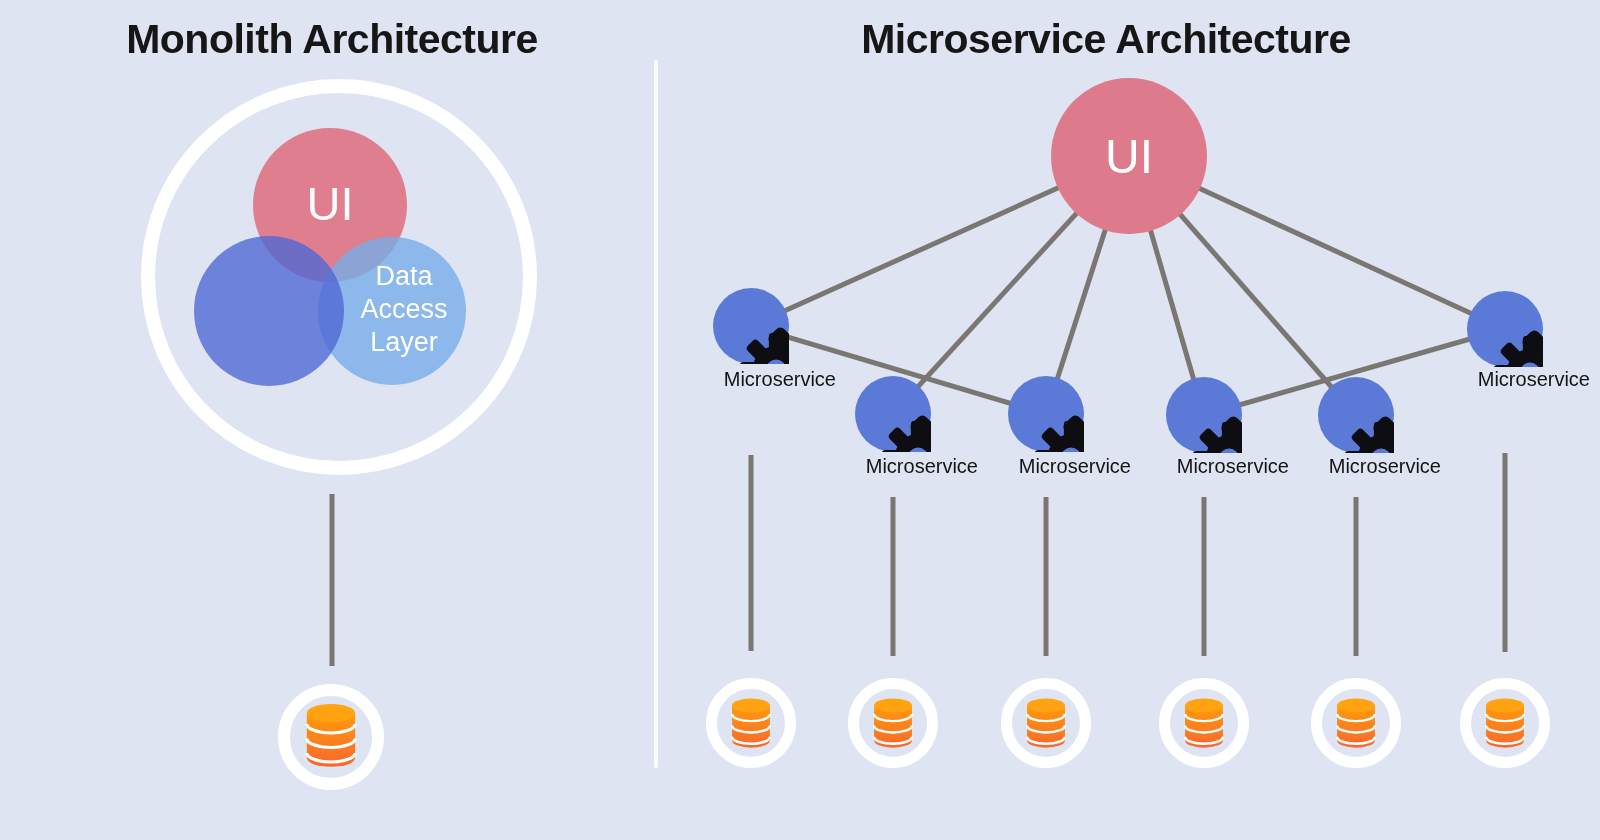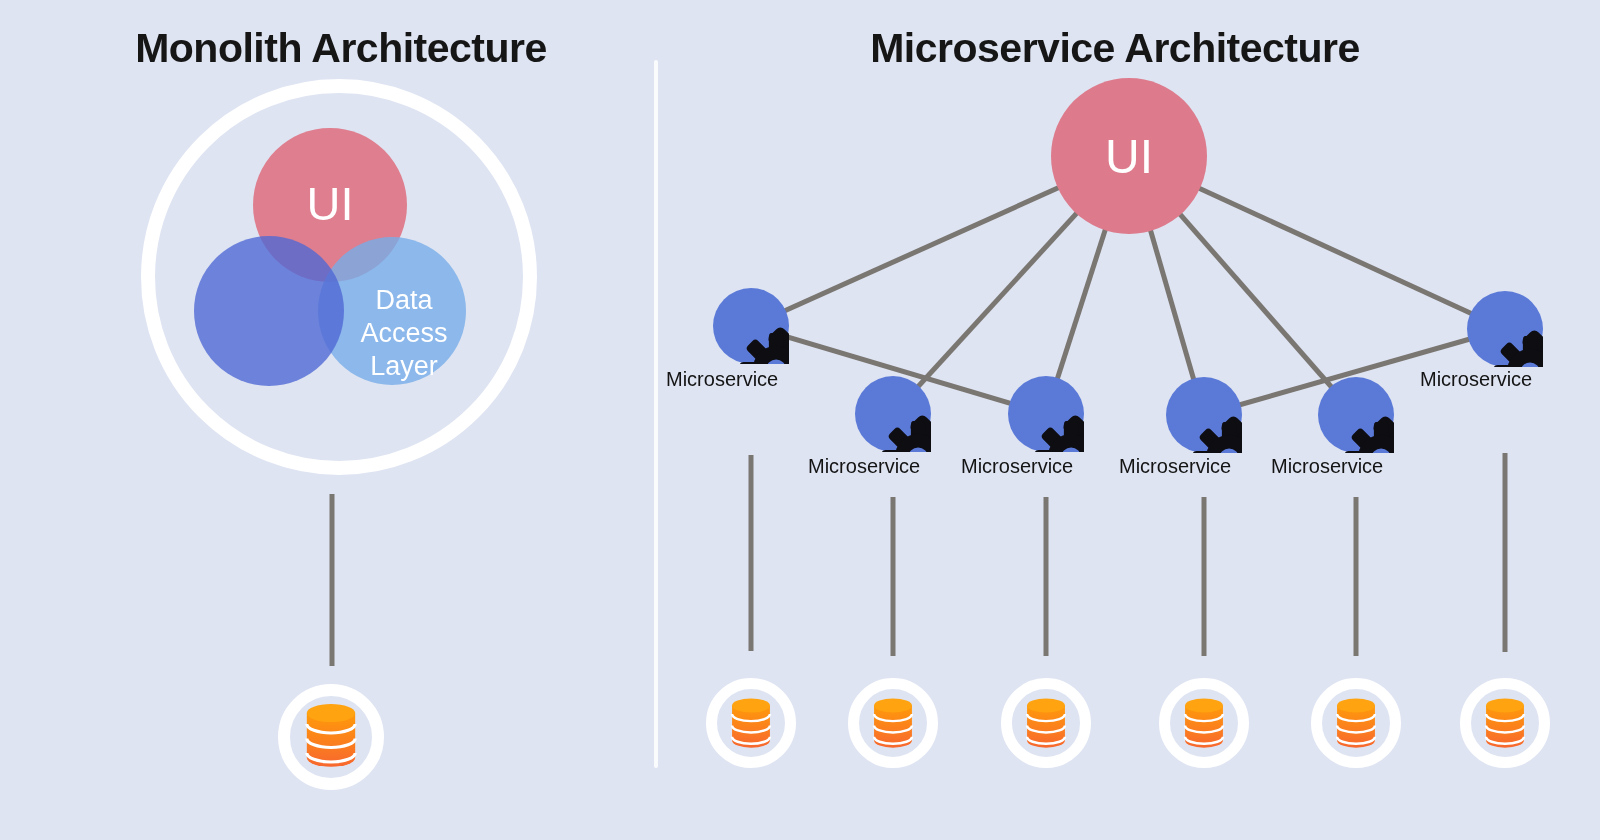--- a/index.html
+++ b/index.html
@@ -6,21 +6,21 @@
   body{
     width:1600px;height:840px;overflow:hidden;
     background:#dee4f2;
     font-family:"Liberation Sans","DejaVu Sans",sans-serif;
     position:relative;
   }
   .stage{position:absolute;inset:0;}
 
   
   .panel-title{
-    position:absolute;top:14px;margin:11px;
+    position:absolute;top:14px;margin:2px;
     font-size:41px;font-weight:800;color:#161616;
     text-align:center;letter-spacing:-0.5px;
   }
   .title-left{left:110px;width:440px;}
   .title-right{left:854px;width:500px;}
 
   
   .divider{
     position:absolute;left:654px;top:60px;width:4px;height:708px;
     background:rgba(255,255,255,0.85);border-radius:2px;
@@ -38,35 +38,35 @@
   .venn-circle{position:absolute;border-radius:50%;}
   .venn-ui{left:253px;top:128px;width:154px;height:154px;background:#df7e8e;}
   .venn-dal{left:318px;top:237px;width:148px;height:148px;background:rgba(119,172,232,0.8);}
   .venn-bl{left:194px;top:236px;width:150px;height:150px;background:rgba(80,105,212,0.8);}
   .venn-text{
     position:absolute;color:#ffffff;text-align:center;line-height:1.22;
     font-size:27px;font-weight:400;
   }
   .ui-text-left{left:253px;top:175px;width:154px;font-size:47px;font-weight:300;}
   .bl-text{left:181px;top:287px;width:170px;}
-  .dal-text{left:334px;top:260px;width:140px;margin-top:24px;}
+  .dal-text{left:334px;top:260px;width:140px;}
 
   
   .ui-circle{
     position:absolute;left:1051px;top:78px;width:156px;height:156px;
     border-radius:50%;background:#dd7b8c;
     display:flex;align-items:center;justify-content:center;
     color:#ffffff;font-size:48px;font-weight:300;
   }
   .ms-node{
     position:absolute;width:76px;height:76px;border-radius:50%;
     background:#5b7ad8;
   }
   .ms-label{
-    position:absolute;width:170px;text-align:left;
+    position:absolute;width:170px;text-align:right;
     font-size:20px;color:#141414;
   }
 
   
   .db-ring{
     position:absolute;border-radius:50%;border:11px solid #ffffff;
     width:68px;height:68px;
   }
   .db-ring-left{width:82px;height:82px;border-width:12px;}
   .db-icon{position:absolute;}

